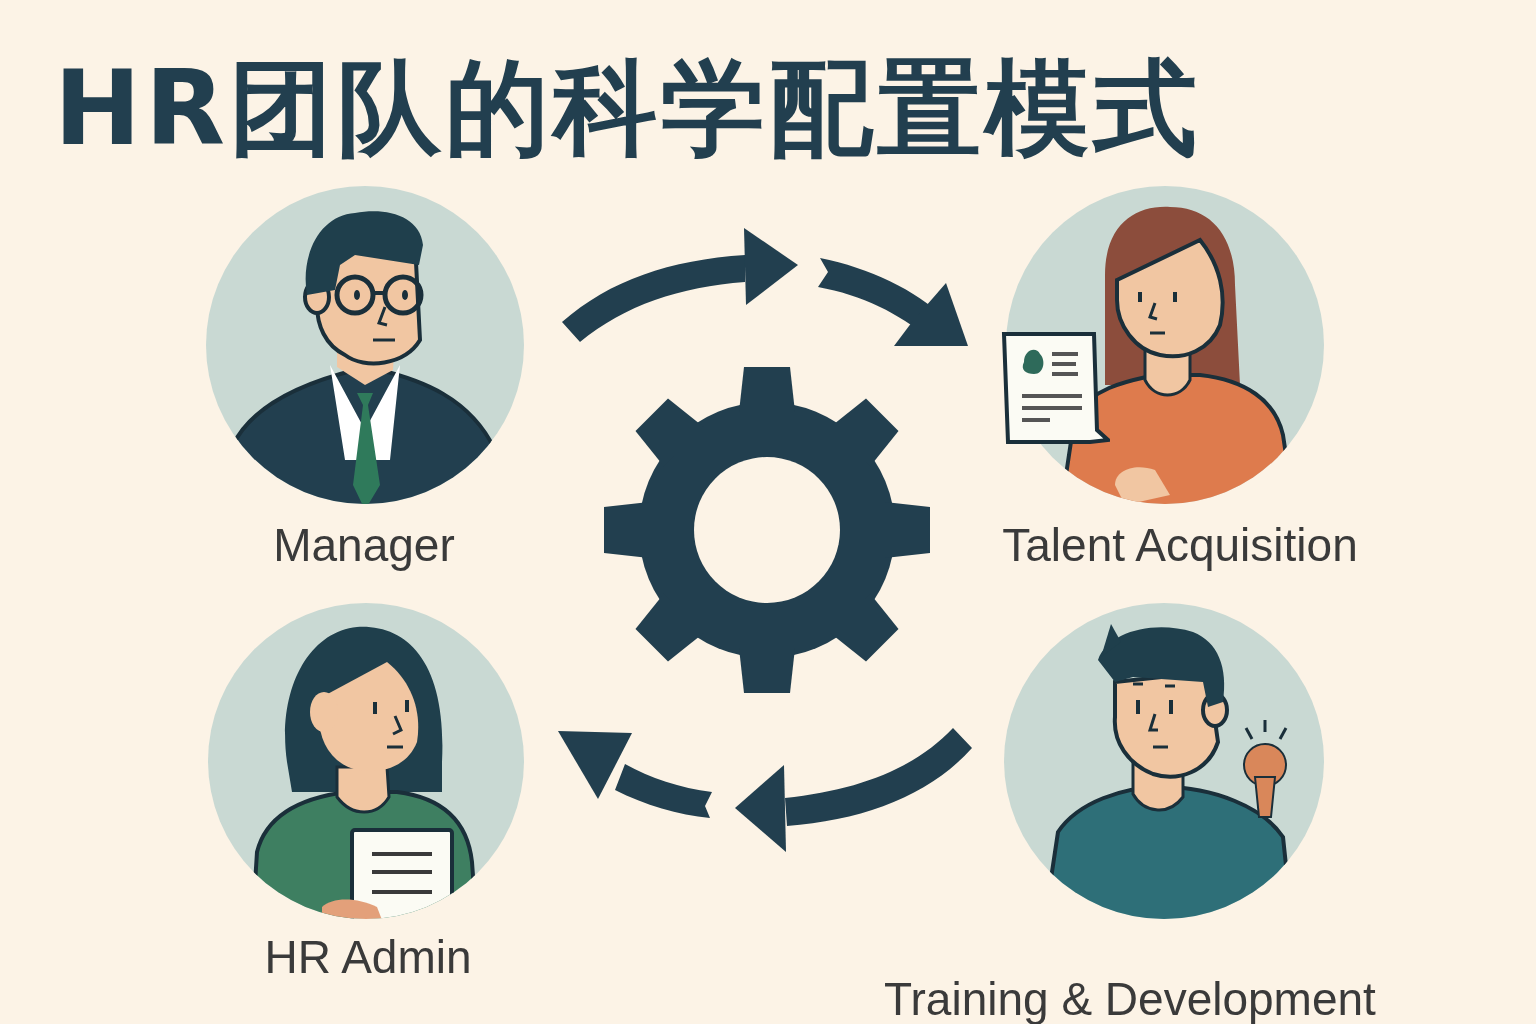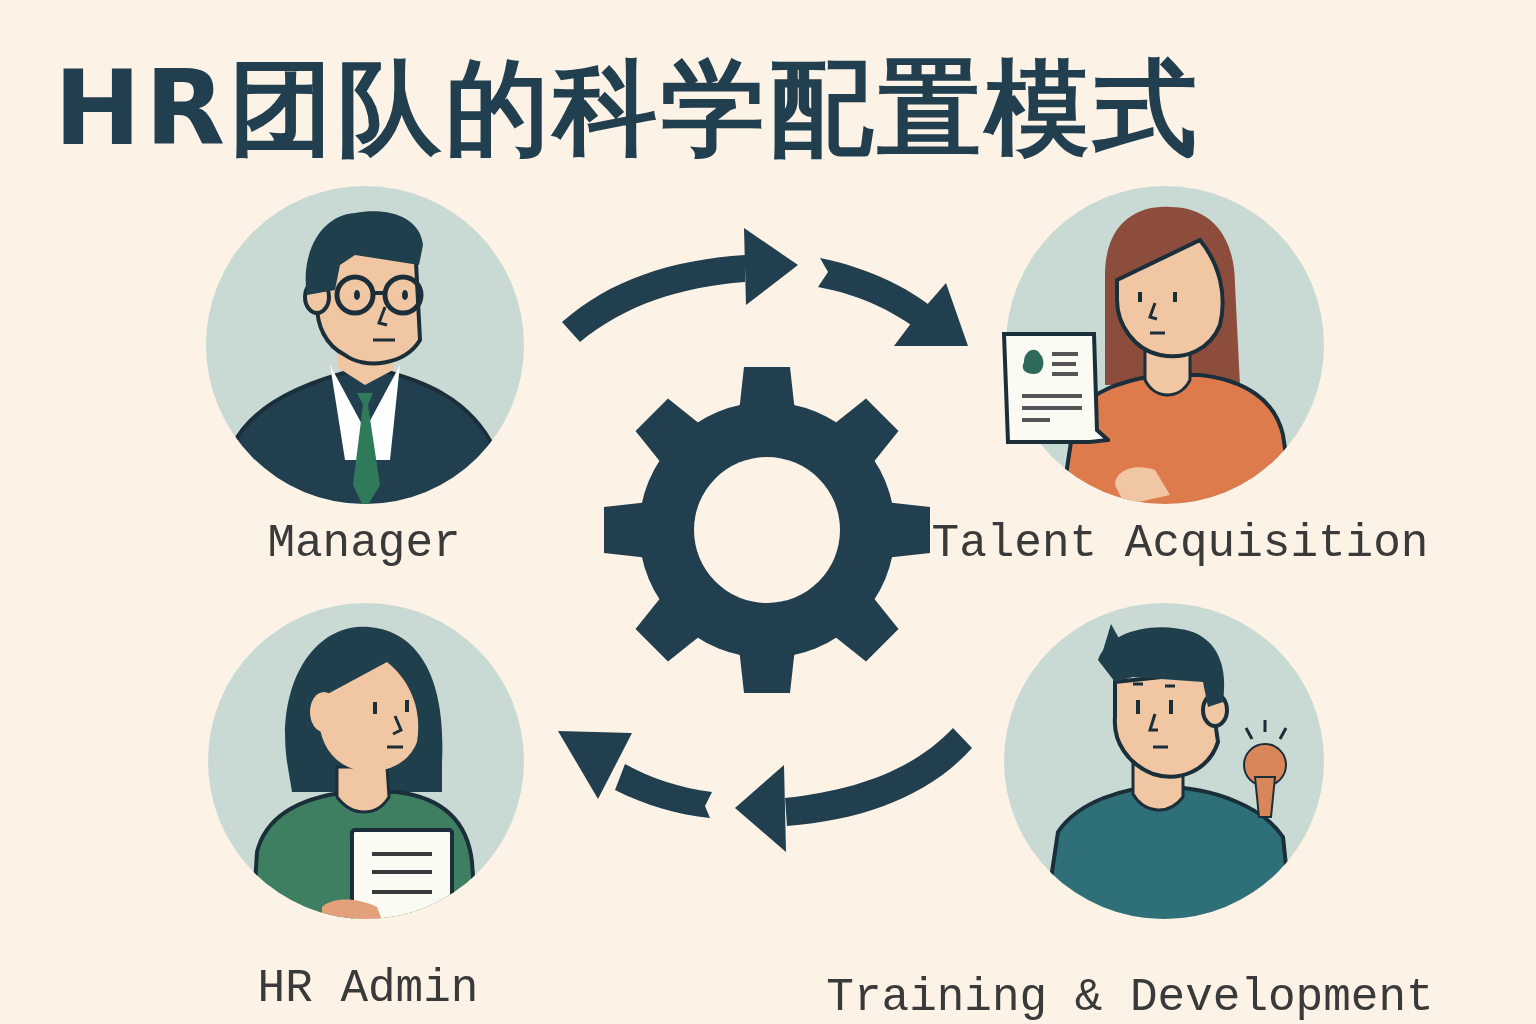--- a/index.html
+++ b/index.html
@@ -15,21 +15,21 @@
     font-size: 104px; font-weight: bold; letter-spacing: 4px;
     color: #223f4f;
     line-height: 120px;
     transform: scaleX(1.0);
   }
   .role { position: absolute; }
   .role svg { position: absolute; left: 0; top: 0; }
   .label {
     position: absolute; white-space: nowrap;
     font-size: 46px; color: #3a3a3a;
-    font-family: Liberation Mono, monospace;
+    font-family: Liberation Sans, sans-serif;
     transform: translateX(-50%);
   }
   .canvas { position: absolute; left: 0; top: 0; }
 </style>
 </head>
 <body>
 
 <div class="title">HR团队的科学配置模式</div>
 
 <svg class="canvas" width="1536" height="1024" viewBox="0 0 1536 1024">
@@ -176,21 +176,21 @@
 
       <rect x="145" y="228" width="100" height="100" rx="3" fill="#fbfbf4" stroke="#1a2f3a" stroke-width="4"></rect>
       <line x1="165" y1="252" x2="225" y2="252" stroke="#3a3a3a" stroke-width="4"></line>
       <line x1="165" y1="270" x2="225" y2="270" stroke="#3a3a3a" stroke-width="4"></line>
       <line x1="165" y1="290" x2="225" y2="290" stroke="#3a3a3a" stroke-width="4"></line>
 
       <path d="M115 305 C 125 295, 150 295, 170 305 L 175 318 L 115 318 Z" fill="#e3a07a"></path>
     </g>
   </svg>
 </div>
-<div class="label" style="left:368px;top:930px;margin-top:33px;">HR Admin</div>
+<div class="label" style="left:368px;top:930px;">HR Admin</div>
 
 <div class="role" style="left:1003px;top:602px;width:322px;height:318px;">
   <svg width="322" height="318" viewBox="0 0 322 318">
     <defs>
         <clipPath id="c4">
           <ellipse cx="161" cy="159" rx="160" ry="158"></ellipse>
         </clipPath>
       </defs>
     <ellipse cx="161" cy="159" rx="160" ry="158" fill="#c9d9d3"></ellipse>
     <g clip-path="url(#c4)">

